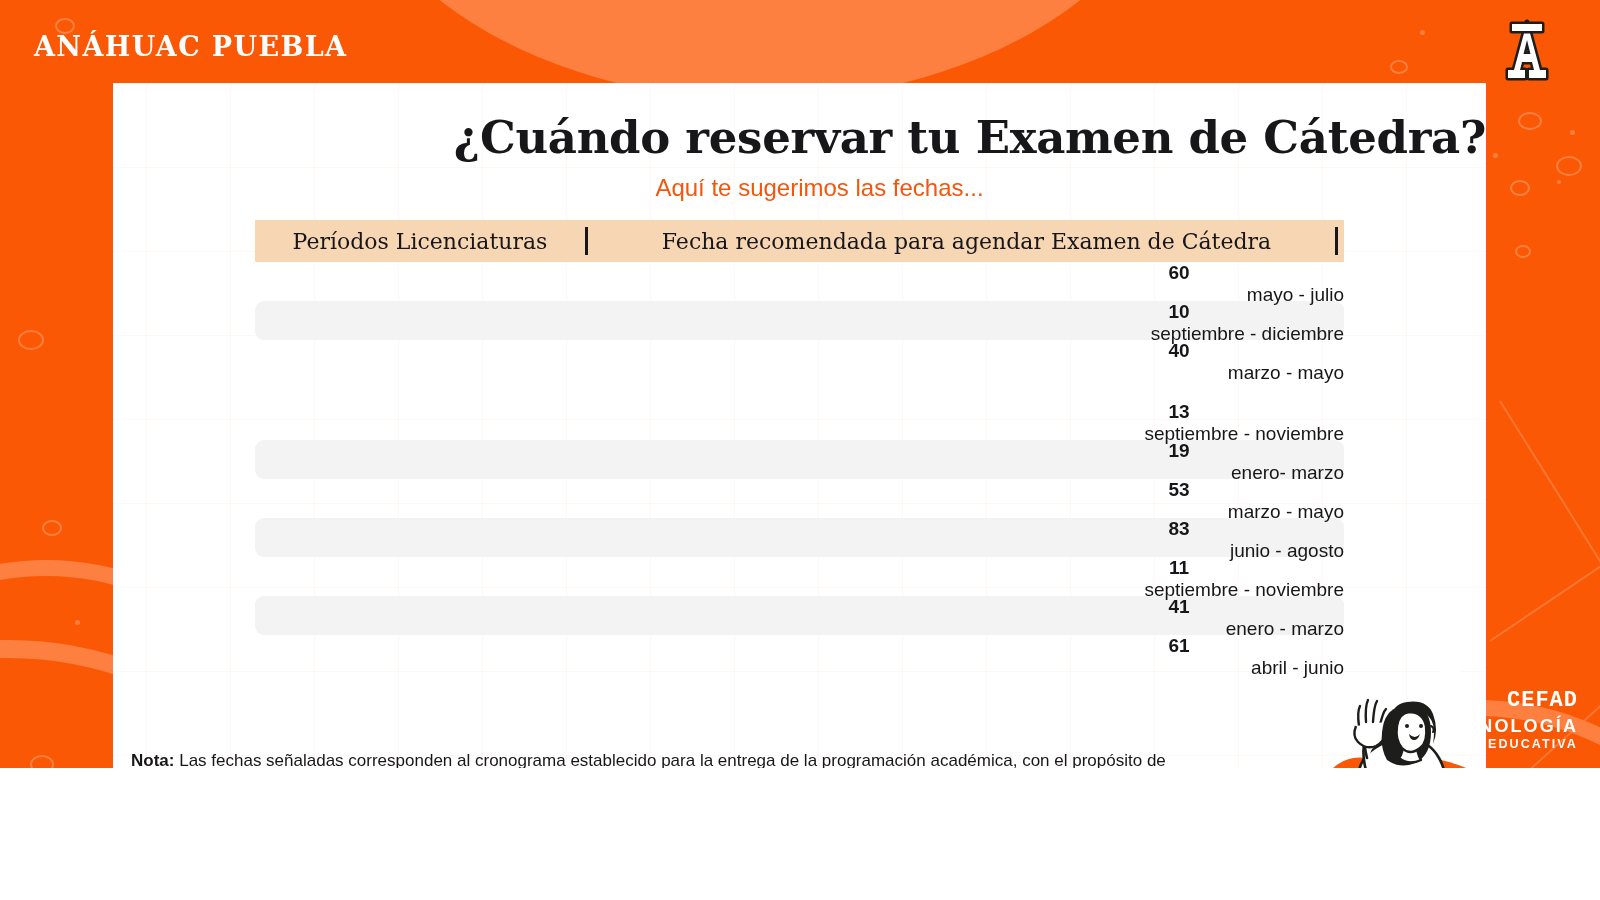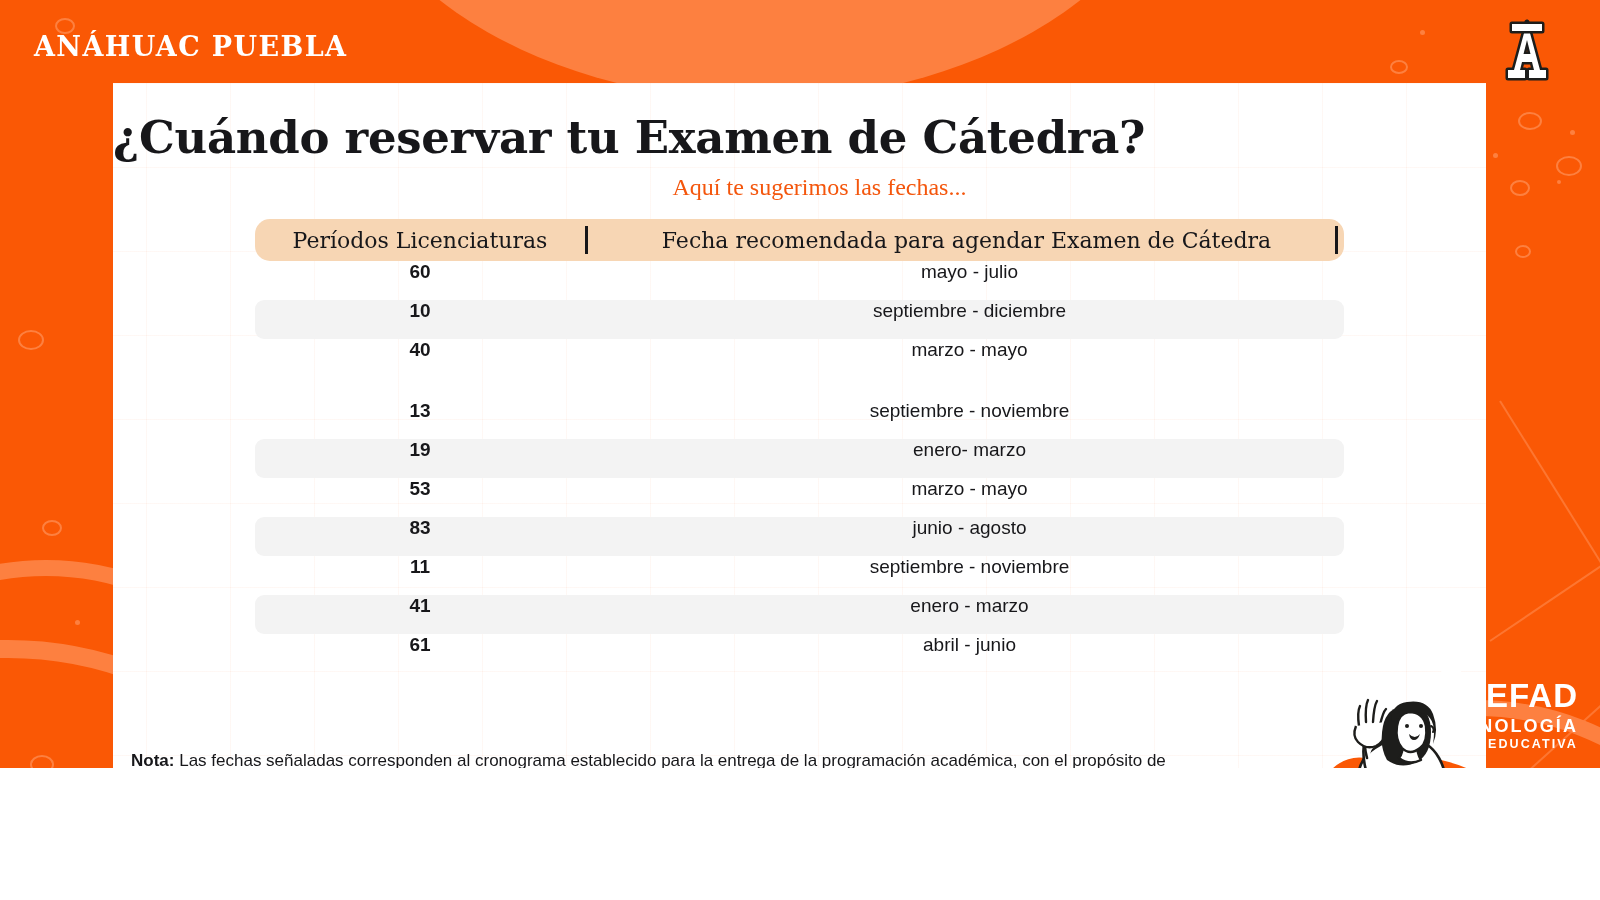--- a/index.html
+++ b/index.html
@@ -113,47 +113,47 @@
     background: #FFFFFF;
     background-image:
       linear-gradient(to right, rgba(250,88,5,.045) 1px, transparent 1px),
       linear-gradient(to bottom, rgba(250,88,5,.045) 1px, transparent 1px);
     background-size: 84px 84px;
     background-position: 33px 0px;
     overflow: hidden;
   }
 
   .title {
-    text-align: left;
+    text-align: right;
     font-family: "DejaVu Serif", serif;
     font-weight: bold;
     font-size: 45px;
     color: #17171a;
     margin: 28px 0 0 0;
     letter-spacing: -0.3px;
   }
   .subtitle {
     text-align: center;
-    font-family: Liberation Serif, serif;
+    font-family: Liberation Sans, sans-serif;
     font-size: 24px;
     color: #F4560C;
     margin: 10px 0 0 0;
     padding-left: 40px;
   }
 
   
   .table-block {
     position: relative;
     margin: 0 142px 0 142px;
   }
   .tbl-head {
     display: flex;
     align-items: center;
     background: #F7D6B4;
-    border-radius: 15px;
+    border-radius: 1px;
     height: 42px;
     margin-top: 18px;
   }
   .tbl-head .col-a {
     width: 330px;
     text-align: center;
     font-family: "DejaVu Serif", serif;
     font-size: 22px;
     color: #17171a;
   }
@@ -172,23 +172,24 @@
   }
   .tbl-head .vdiv-end {
     width: 3px;
     height: 28px;
     background: #17171a;
     margin-right: 6px;
   }
 
   .trow {
     display: flex;
-    align-items: flex-start;
+    align-items: flex-end;
     height: 39px;
     border-radius: 9px;
+    flex-direction: column;
   }
   .trow.alt { background: #F3F3F3; }
   .trow .cell-a {
     width: 330px;
     text-align: center;
     font-size: 19px;
     font-weight: bold;
     color: #17171a;
   }
   .trow .cell-b {
@@ -223,24 +224,25 @@
   
   .cefad {
     position: absolute;
     right: 22px;
     bottom: 18px;
     text-align: right;
     color: #FFFFFF;
     line-height: 1;
   }
   .cefad .c1 {
-    font-size: 33px;
+    font-size: 22px;
     font-weight: bold;
     letter-spacing: 1px;
     display: block;
+    font-family: Liberation Mono, monospace;
   }
   .cefad .c2 {
     font-size: 18px;
     font-weight: bold;
     letter-spacing: 2.1px;
     display: block;
     margin-top: 5px;
   }
   .cefad .c3 {
     font-size: 12.5px;

